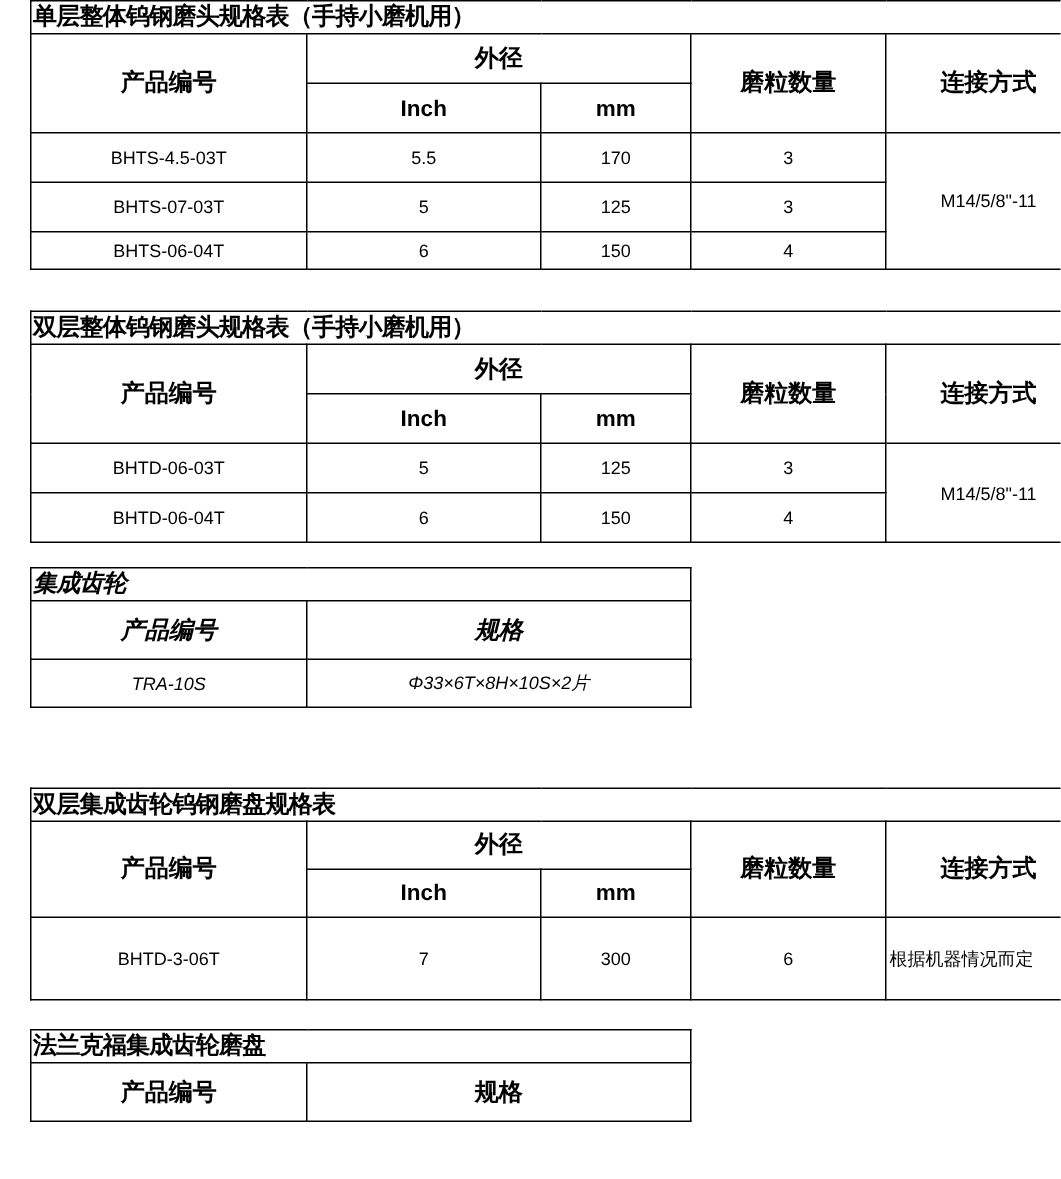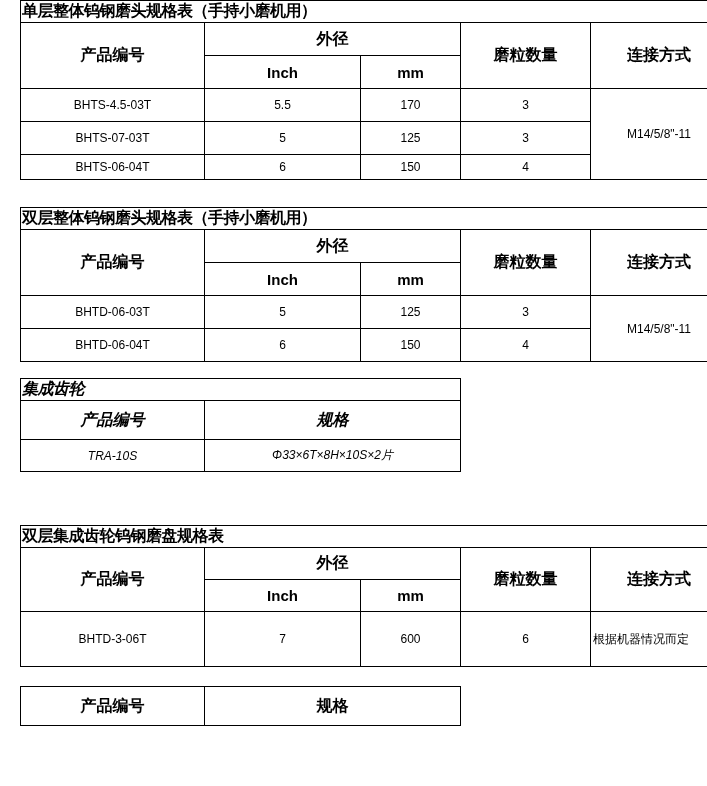--- a/index.html
+++ b/index.html
@@ -142,31 +142,34 @@
     <td rowspan="2" class="hdr">磨粒数量</td>
     <td rowspan="2" class="hdr">连接方式</td>
   </tr>
   <tr style="height:32px">
     <td class="sub">Inch</td>
     <td class="sub">mm</td>
   </tr>
   <tr style="height:55px">
     <td>BHTD-3-06T</td>
     <td>7</td>
-    <td>600</td>
+    <td>300</td>
     <td>6</td>
     <td class="left">根据机器情况而定</td>
   </tr>
 </tbody>
   </table>
 
 <table class="tbl" id="t5">
   <colgroup>
       <col style="width:184px">
       <col style="width:256px">
     </colgroup>
   <tbody>
+      <tr style="height:20px">
+        <td colspan="2" class="title">法兰克福集成齿轮磨盘</td>
+      </tr>
   <tr style="height:39px">
     <td class="hdr">产品编号</td>
     <td class="hdr">规格</td>
   </tr>
 </tbody>
   </table>
 
 </body></html>

